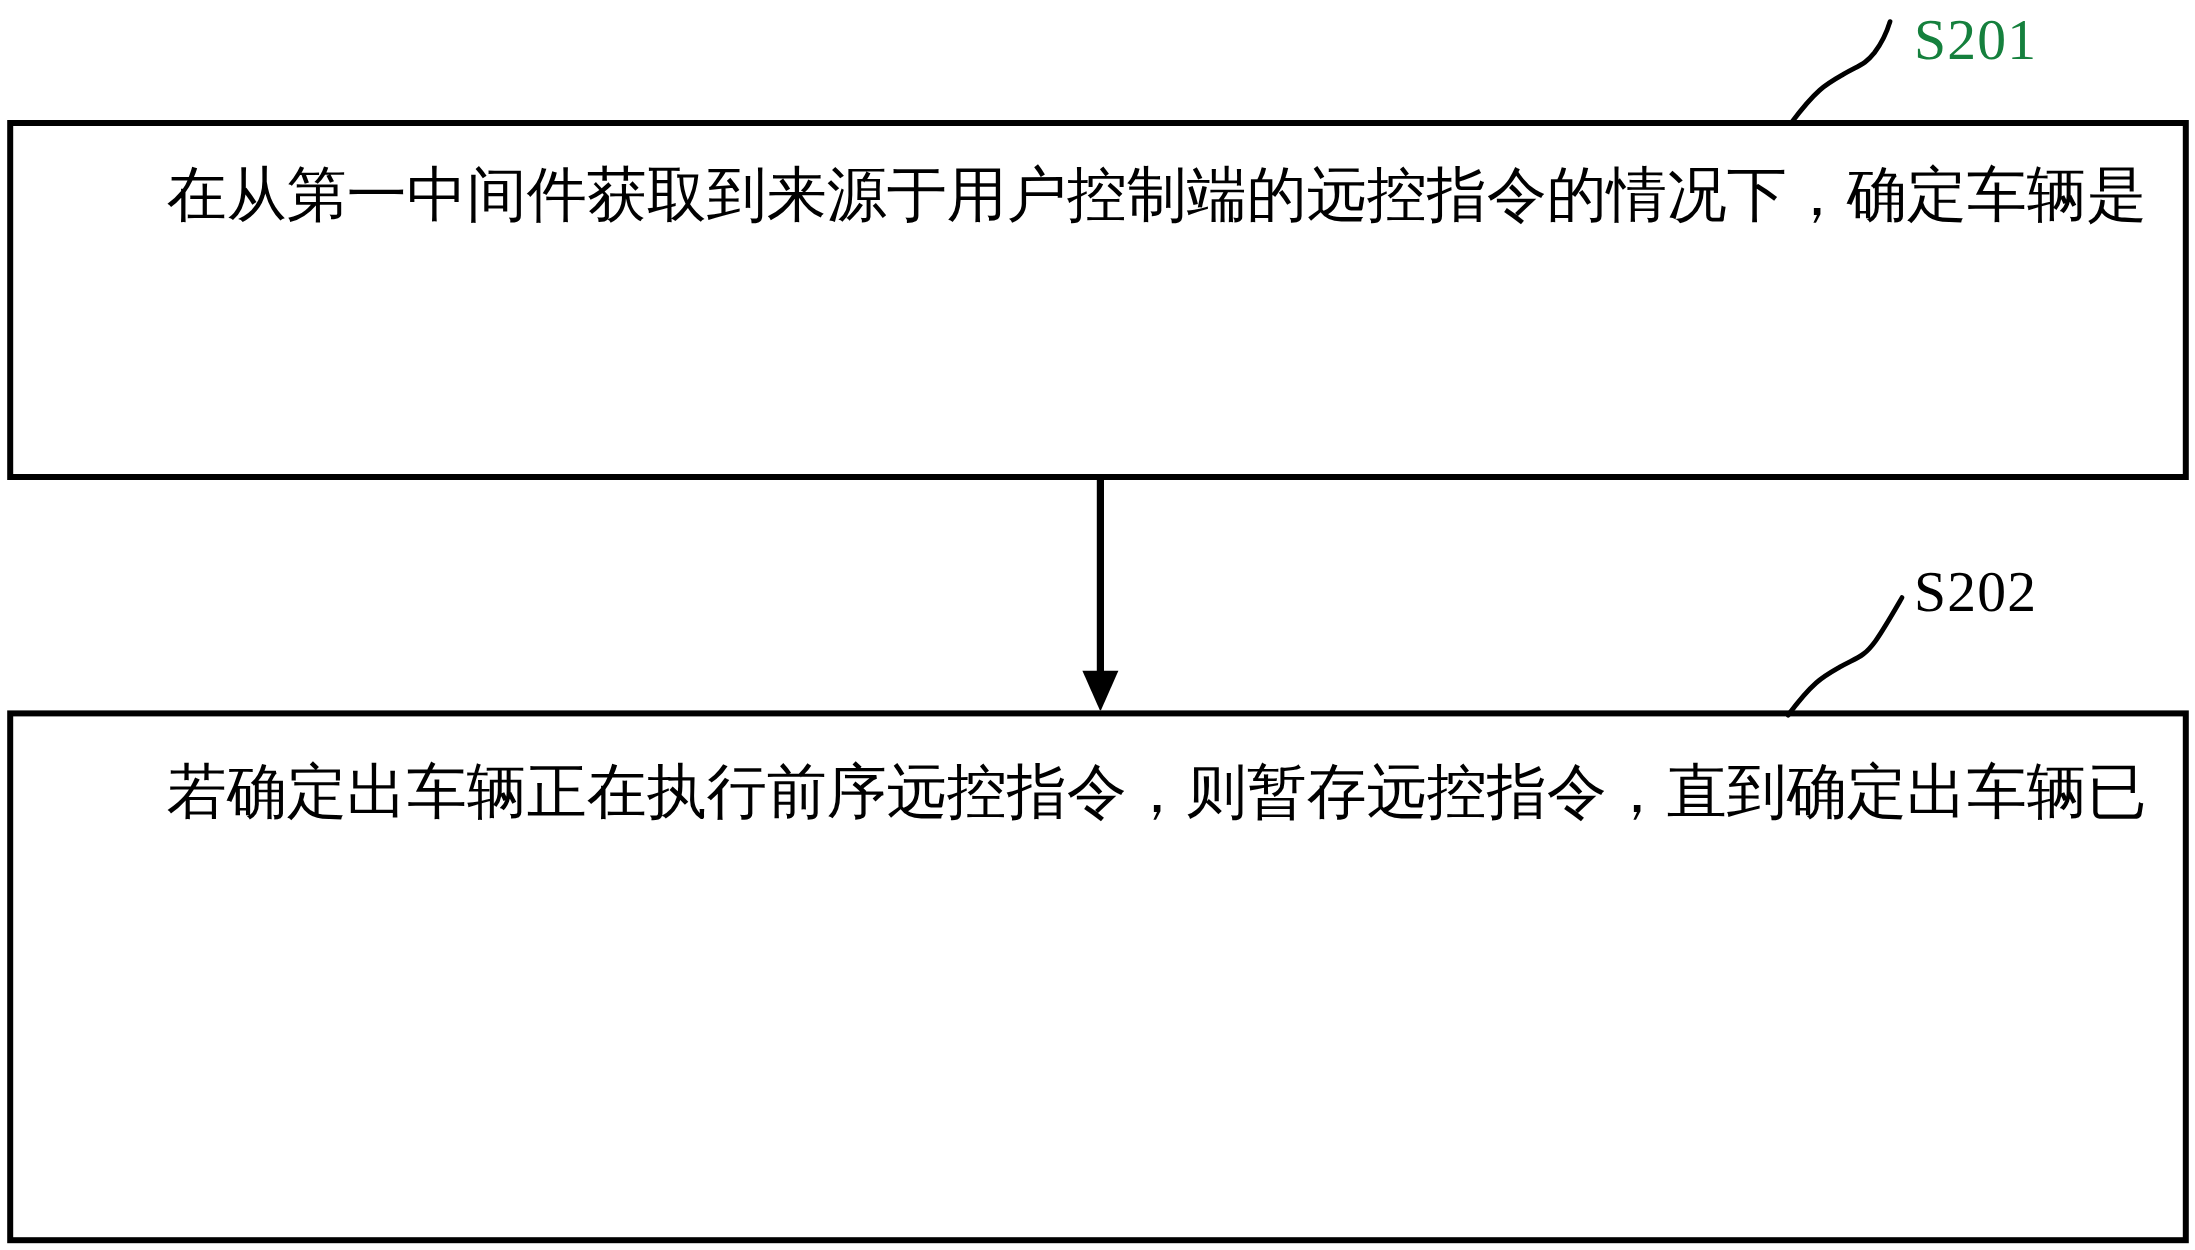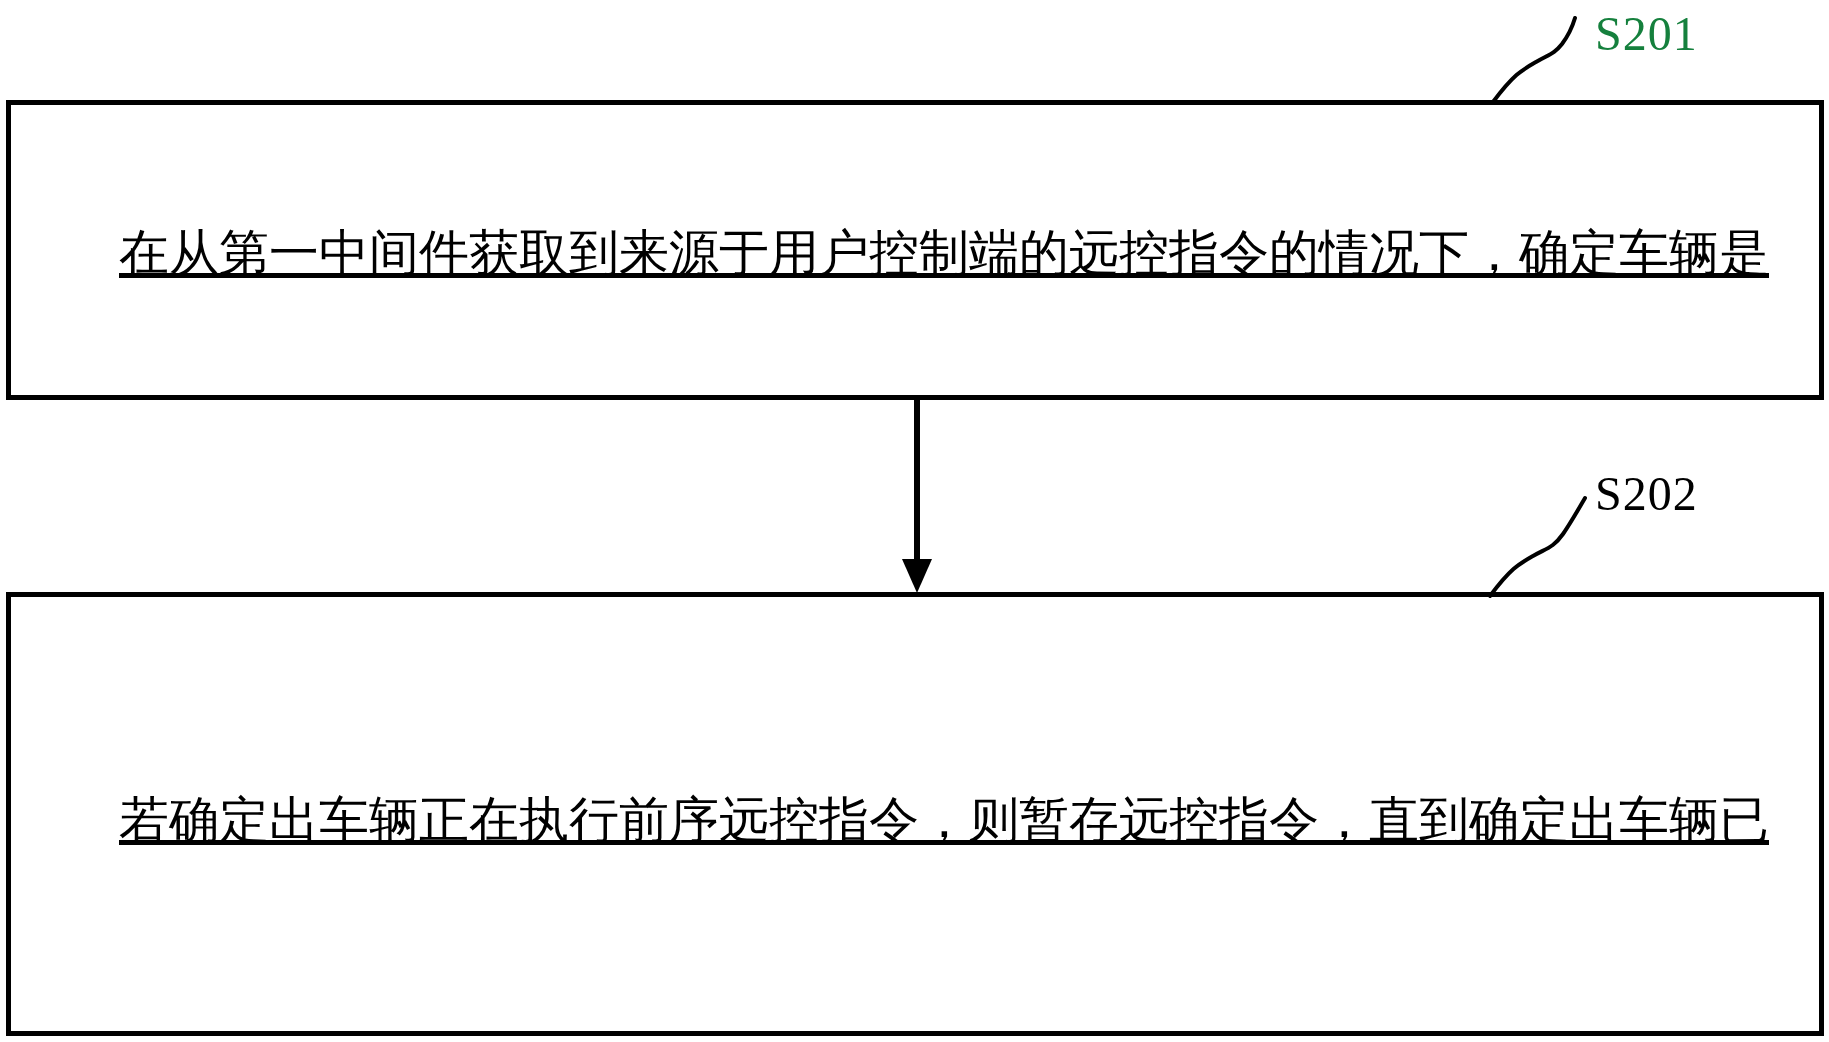--- a/index.html
+++ b/index.html
@@ -21,28 +21,27 @@
     left: 6px;
     width: 1818px;
     border: 5px solid #000000;
     box-sizing: border-box;
     background: #ffffff;
   }
   #box-s201 { top: 100px; height: 300px; }
   #box-s202 { top: 592px; height: 444px; }
   .box-content {
     display: flex;
-    flex-direction: column;
+    flex-direction: row;
     justify-content: center;
     height: 100%;
     box-sizing: border-box;
     padding: 6px 10px 0 8px;
     font-size: 50px;
     line-height: 103px;
-    text-decoration: underline;
   }
   #box-s202 .box-content { padding-top: 12px; }
   .text-line {
     white-space: nowrap;
     letter-spacing: 0px;
   }
   .text-line.indent { text-indent: 100px; }
   .step-label {
     position: absolute;
     font-size: 48px;

